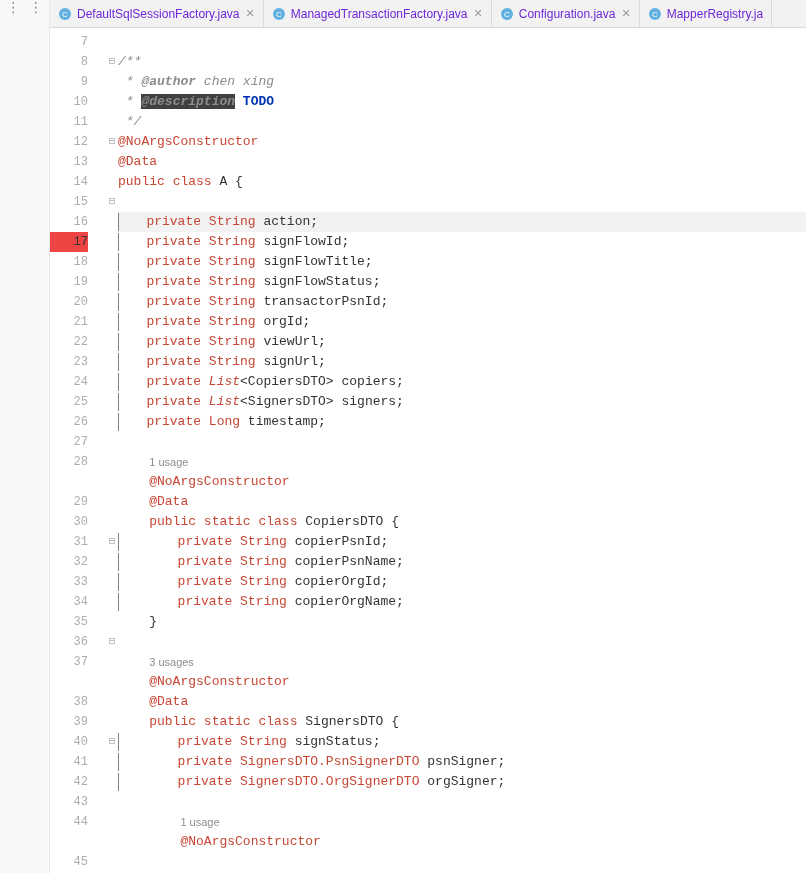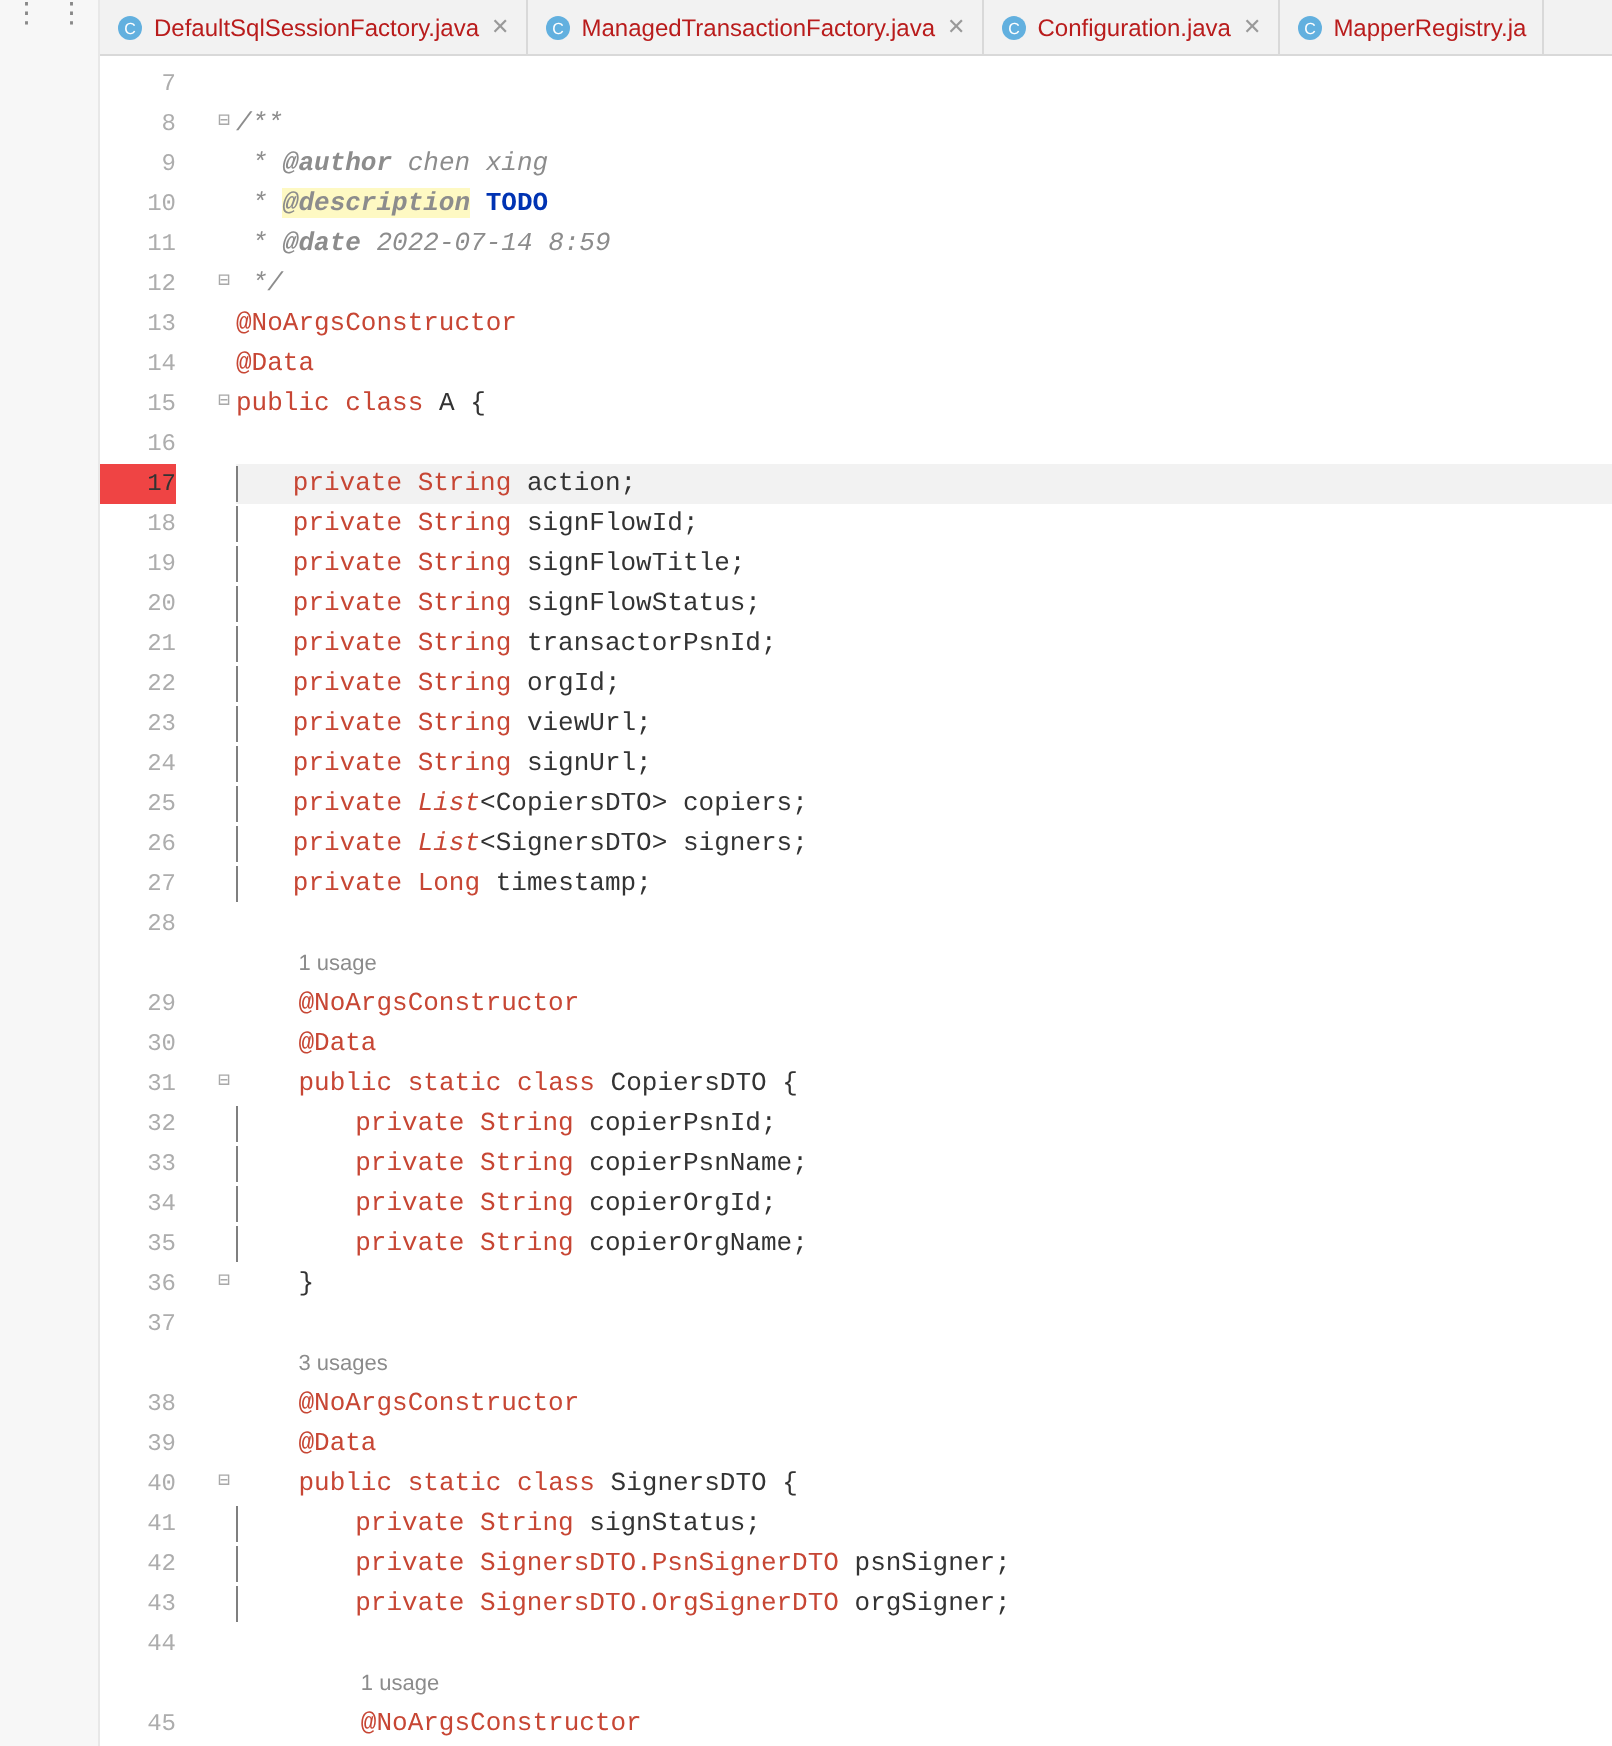--- a/index.html
+++ b/index.html
@@ -55,21 +55,21 @@
   }
   .tab-icon {
     width: 14px;
     height: 14px;
     margin-right: 5px;
     display: inline-flex;
     align-items: center;
     justify-content: center;
   }
   .tab-label {
-    color: #b91c1c;
+    color: #6d28d9;
     font-size: 12px;
     font-family: "Segoe UI", Arial, sans-serif;
   }
   .tab-close {
     margin-left: 6px;
     color: #999;
     font-size: 11px;
     font-family: Arial, sans-serif;
   }
   .code-area {
@@ -129,21 +129,21 @@
     background: #7f7f7f;
     vertical-align: middle;
     margin-right: 4px;
     margin-left: -2px;
   }
   .kw { color: #c74634; }        
   .type { color: #c74634; }      
   .ann { color: #c74634; }       
   .com { color: #8c8c8c; font-style: italic; }
   .doc-tag { color: #8c8c8c; font-style: italic; font-weight: bold; }
-  .doc-tag.hl { background: #fef9c3; color: #8c8c8c; }
+  .doc-tag.hl { background: #404040; color: #8c8c8c; }
   .todo { color: #0033b3; font-weight: bold; }
   .ident { color: #333; text-align: center; }
   .brace { color: #333; }
   .clsname { color: #333; }
   .hint { color: #8c8c8c; font-family: "Segoe UI", Arial, sans-serif; font-size: 11px; text-align: center;}
   .t-generic { color: #333; text-align: right; }
 </style>
 </head>
 <body>
 
@@ -285,21 +285,20 @@
           <div class="fold-mark"></div>
           <div class="fold-mark"></div>
           <div class="fold-mark"></div>
         </div>
       <div class="code-col">
 
 <div class="code-line"></div>
 <div class="code-line"><span class="com">/**</span></div>
 <div class="code-line"> <span class="com">* </span><span class="doc-tag">@author</span><span class="com"> </span><span class="com">chen xing</span></div>
 <div class="code-line"> <span class="com">* </span><span class="doc-tag hl">@description</span><span class="com"> </span><span class="todo">TODO</span></div>
-<div class="code-line"> <span class="com">* </span><span class="doc-tag">@date</span><span class="com"> </span><span class="com">2022-07-14 8:59</span></div>
 <div class="code-line"> <span class="com">*/</span></div>
 <div class="code-line"><span class="ann">@NoArgsConstructor</span></div>
 <div class="code-line"><span class="ann">@Data</span></div>
 <div class="code-line"><span class="kw">public</span> <span class="kw">class</span> <span class="clsname">A</span> <span class="brace">{</span></div>
 <div class="code-line"></div>
 <div class="code-line current"><span class="change-bar"></span>   <span class="kw">private</span> <span class="type">String</span> <span class="ident">action;</span></div>
 <div class="code-line"><span class="change-bar"></span>   <span class="kw">private</span> <span class="type">String</span> <span class="ident">signFlowId;</span></div>
 <div class="code-line"><span class="change-bar"></span>   <span class="kw">private</span> <span class="type">String</span> <span class="ident">signFlowTitle;</span></div>
 <div class="code-line"><span class="change-bar"></span>   <span class="kw">private</span> <span class="type">String</span> <span class="ident">signFlowStatus;</span></div>
 <div class="code-line"><span class="change-bar"></span>   <span class="kw">private</span> <span class="type">String</span> <span class="ident">transactorPsnId;</span></div>

